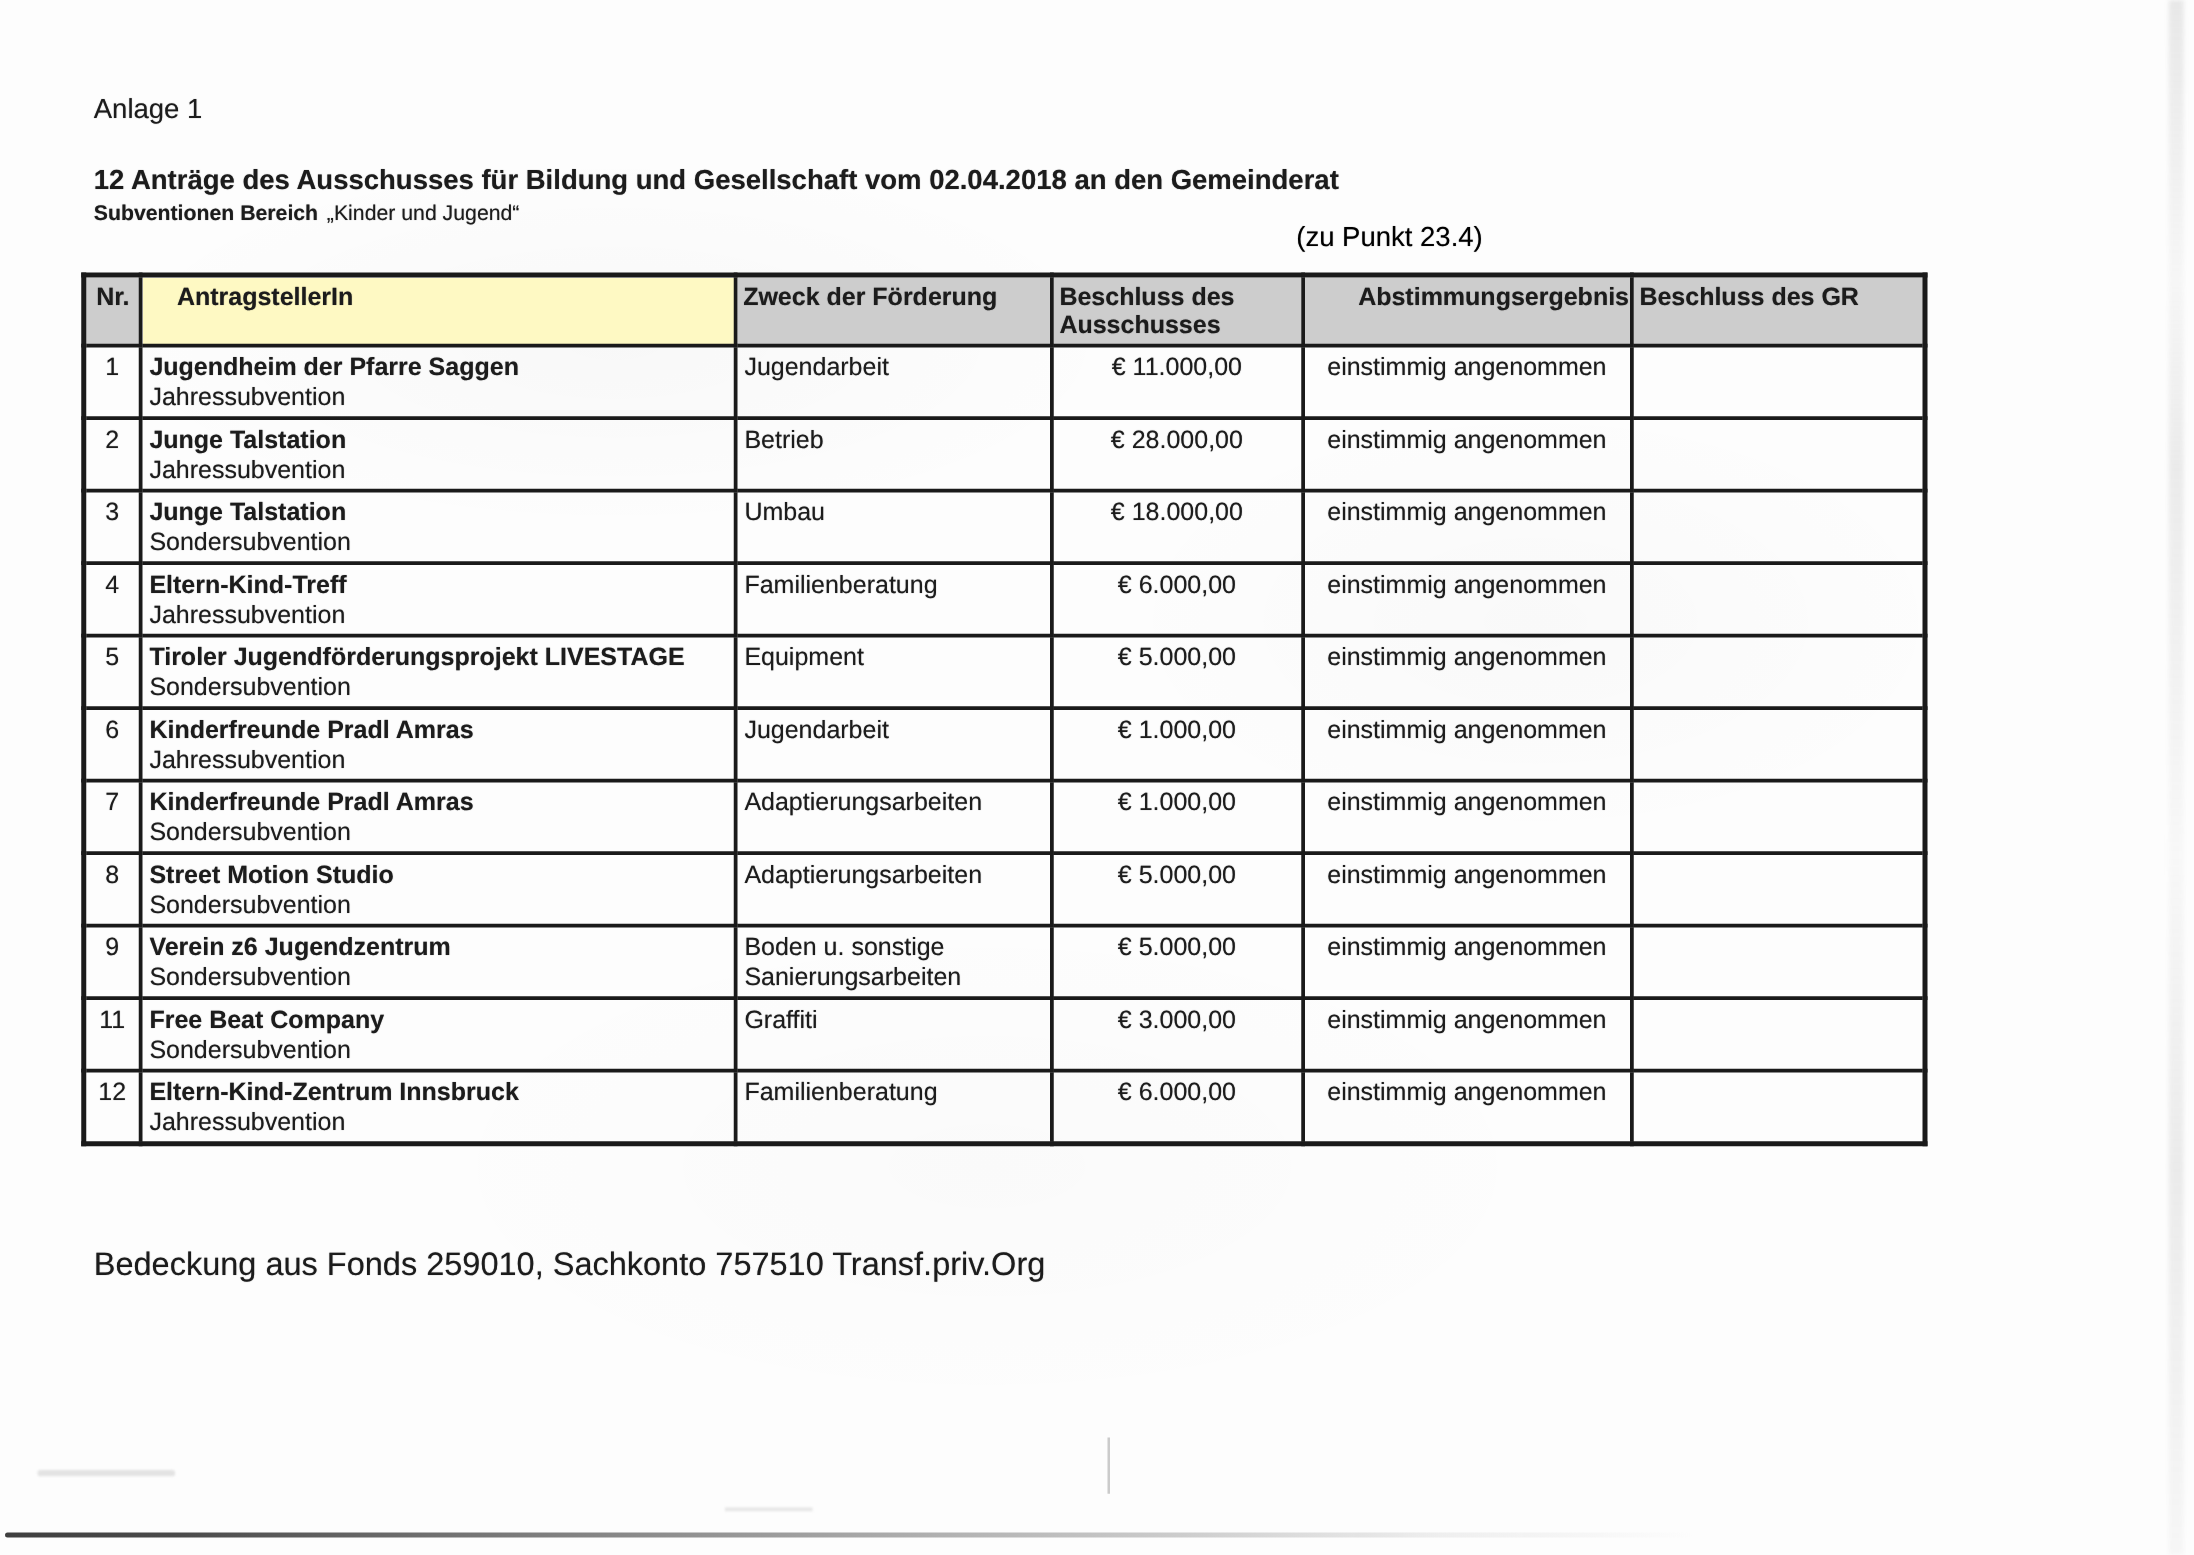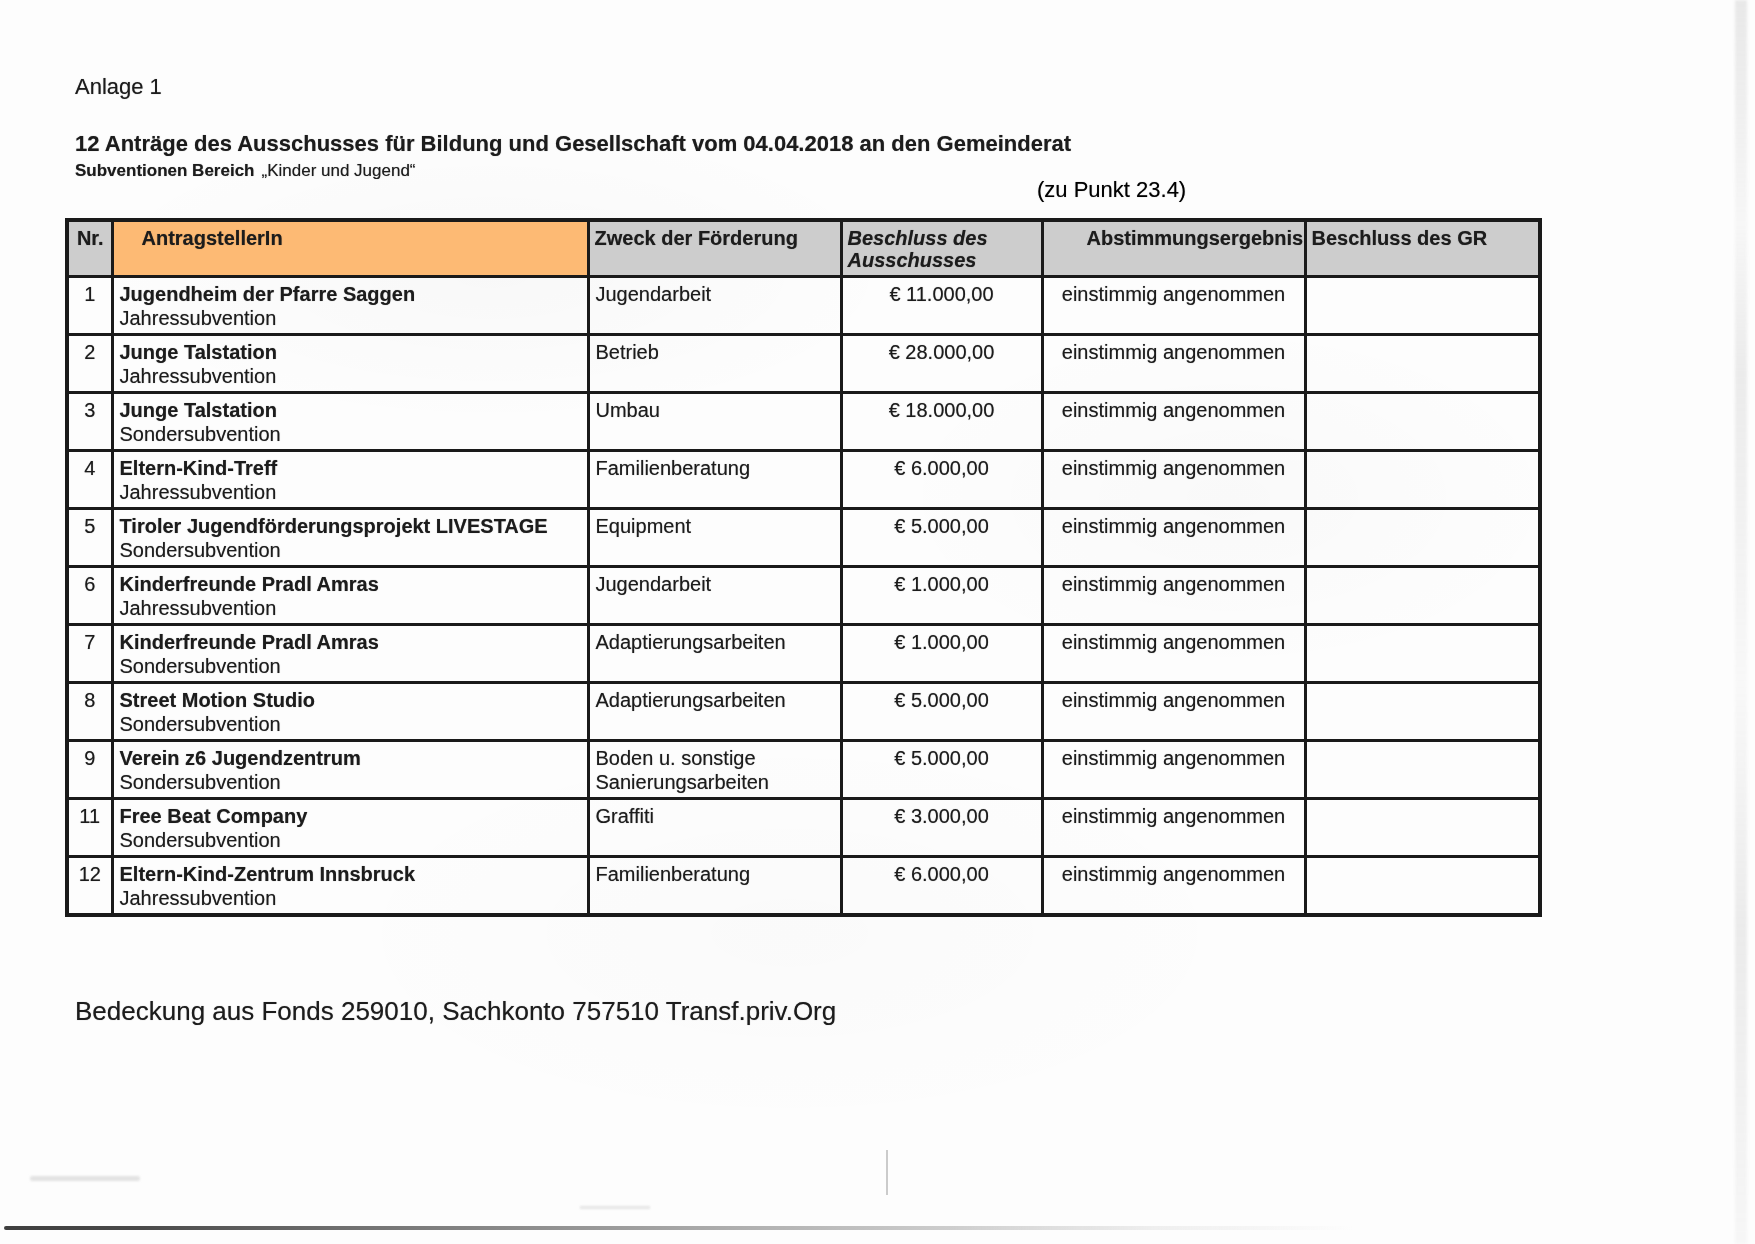--- a/index.html
+++ b/index.html
@@ -79,43 +79,43 @@
     filter:blur(1.5px);
   }
 </style>
 </head>
 <body>
 
 <div class="scan-overlay"></div>
 
 <div class="annotation scanned-text">Anlage 1</div>
 
-<div class="title-line1 scanned-text">12 Anträge des Ausschusses für Bildung und Gesellschaft vom 04.04.2018 an den Gemeinderat</div>
+<div class="title-line1 scanned-text">12 Anträge des Ausschusses für Bildung und Gesellschaft vom 02.04.2018 an den Gemeinderat</div>
 
 <div class="title-line2 scanned-text">
   <span class="bold-part">Subventionen Bereich</span><span class="quote-part">„Kinder und Jugend“</span>
 </div>
 
 <div class="point-ref scanned-text" style="color: #000000;">(zu Punkt 23.4)</div>
 
 <table class="subsidy">
   <colgroup>
     <col style="width:45px">
       <col style="width:476px">
       <col style="width:253px">
     <col style="width:201px">
       <col style="width:263px">
       <col style="width:235px">
   </colgroup>
   <thead>
     <tr id="head-row">
         <th class="col0 scanned-text" style="background: rgb(205, 205, 205); text-align: center;">Nr.</th>
-        <th class="col1 scanned-text" style="background: #fdba74; padding-left: 28px;">AntragstellerIn</th>
+        <th class="col1 scanned-text" style="background: #fef9c3; padding-left: 28px;">AntragstellerIn</th>
         <th class="col2 scanned-text" style="background: rgb(205, 205, 205);">Zweck der Förderung</th>
-        <th class="col3 scanned-text" style="background: rgb(205, 205, 205); font-style: italic;">Beschluss des Ausschusses</th>
+        <th class="col3 scanned-text" style="background: rgb(205, 205, 205);">Beschluss des Ausschusses</th>
         <th class="col4 scanned-text" style="background: rgb(205, 205, 205); padding-left: 43px;">Abstimmungsergebnis</th>
         <th class="col5 scanned-text" style="background: rgb(205, 205, 205);">Beschluss des GR</th>
       </tr>
   </thead>
   <tbody id="table-body">
       <tr>
         <td class="cell-nr scanned-text">1</td>
         <td class="cell-applicant scanned-text">
           <div class="applicant-name">Jugendheim der Pfarre Saggen</div>
           <div class="subvention-type">Jahressubvention</div>

